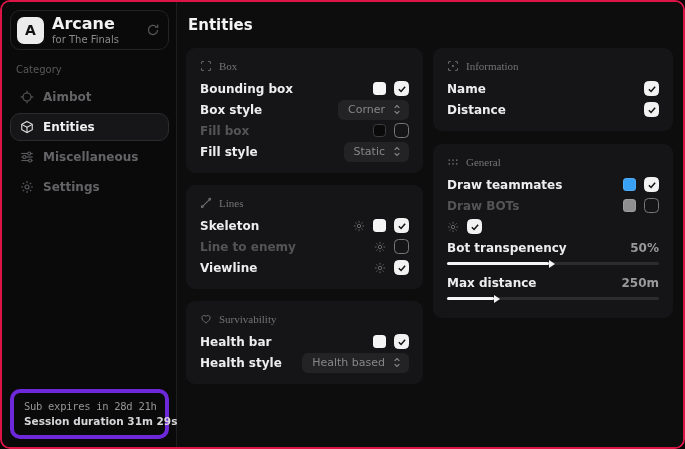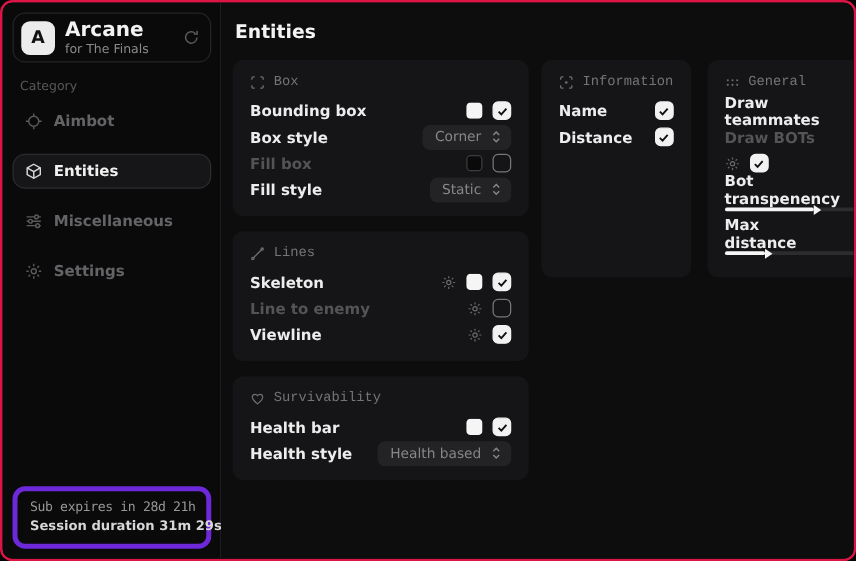--- a/index.html
+++ b/index.html
@@ -14,41 +14,41 @@
     display:flex; flex-direction:column; padding:8px 7px 8px 8px; }
   .brand-card { display:flex; align-items:center; gap:8px; border:1px solid #242426;
     border-radius:10px; padding:5px 8px 5px 6px; height:40px; }
   .logo { width:27px; height:27px; background:#ececec; border-radius:7px; color:#111;
     font-weight:bold; font-size:14px; display:flex; align-items:center; justify-content:center; }
   .brand-text { flex:1; line-height:1.25; }
   .brand-name { font-size:16px; font-weight:bold; color:#f2f2f2; }
   .brand-sub { font-size:10px; color:#8a8a8c; }
   .refresh-btn { color:#59595c; display:flex; }
   .category-label { font-size:10px; color:#58585a; margin:14px 0 8px 6px; }
-  .nav { display:flex; flex-direction:column; gap:12px; }
+  .nav { display:flex; flex-direction:column; gap:2px; }
   .nav-item { display:flex; align-items:center; gap:9px; height:28px; padding:0 9px;
     border-radius:10px; border:1px solid transparent; color:#646467; font-size:12px; font-weight:600;
     cursor:pointer; }
   .nav-item.active { background:#161618; border-color:#2c2c2f; color:#f0f0f0; }
   .nav-item .nicon { display:flex; color:inherit; opacity:.9; }
   .side-footer { margin-top:auto; border:4px solid #6d28d9; border-radius:10px; padding:7px 10px 8px; }
   .expiry { font-family:"DejaVu Sans Mono", "Liberation Mono", monospace; font-size:10.5px;
     color:#969698; letter-spacing:-0.3px; white-space:nowrap; }
   .session { font-size:10.5px; font-weight:bold; color:#d7d7d9; margin-top:3px; white-space:nowrap; }
 
   
   .main { flex:1; background:#0d0d0e; padding:12px 11px 12px 9px; overflow:hidden; }
   .page-title { font-size:15px; font-weight:bold; color:#f4f4f4; margin:2px 0 14px 2px; }
   .columns { display:flex; gap:10px; align-items:flex-start; }
   .col-left { width:237px; min-width:237px; display:flex; flex-direction:column; gap:12px; }
-  .col-right { width:240px; min-width:240px; display:flex; flex-direction:row; gap:13px; }
+  .col-right { width:240px; min-width:240px; display:flex; flex-direction:column; gap:13px; }
   .panel { background:#151517; border-radius:9px; padding:9px 14px 11px; }
   .panel-head { display:flex; align-items:center; gap:7px; height:18px; margin-bottom:3px;
     color:#6e6e71; }
-  .panel-title { font-family:Liberation Mono, monospace; font-size:11px;
+  .panel-title { font-family:Liberation Serif, serif; font-size:11px;
     color:#747477; }
   .row { display:flex; align-items:center; height:21px; }
   .row-label { flex:1; font-size:12px; font-weight:600; color:#ededee; }
   .row.disabled .row-label { color:#545456; }
   .controls { display:flex; align-items:center; gap:8px; }
   .swatch { width:13px; height:13px; border-radius:3.5px; border:1px solid rgba(255,255,255,.12); }
   .swatch.dark { border-color:#3c3c3e; }
   .checkbox { width:15px; height:15px; border-radius:4.5px; border:1.5px solid #77777a;
     display:flex; align-items:center; justify-content:center; background:transparent; cursor:pointer; }
   .checkbox.checked { background:#f2f2f2; border-color:#f2f2f2; }

